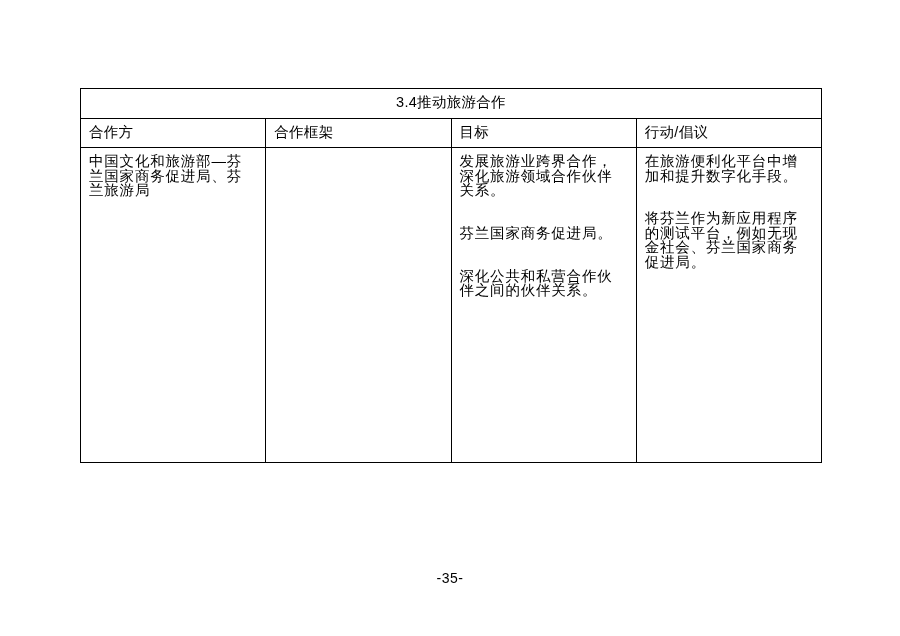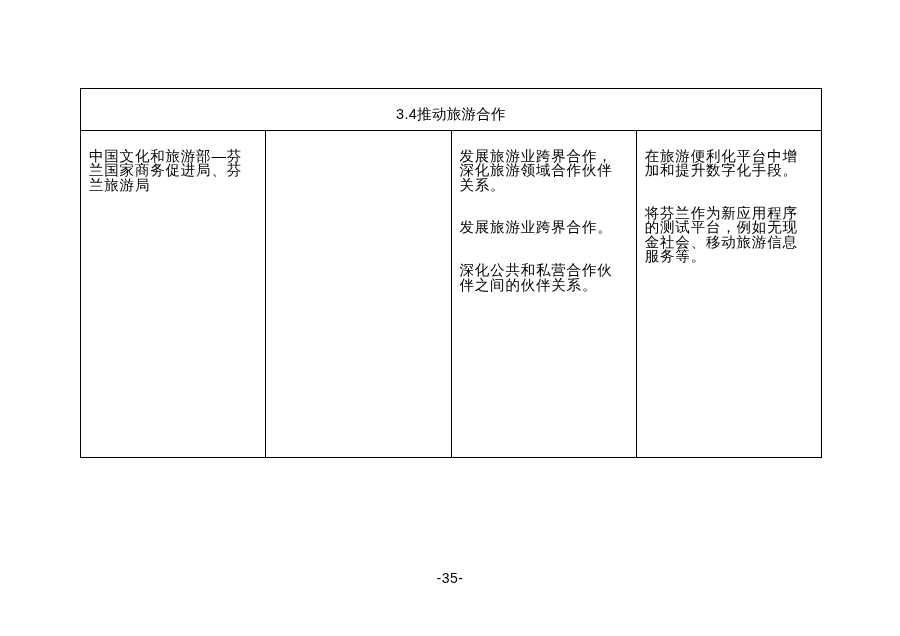--- a/index.html
+++ b/index.html
@@ -27,21 +27,21 @@
     position: absolute;
     left: 80px;
     top: 88px;
     width: 742px;
     border-collapse: collapse;
     table-layout: fixed;
   }
   .doc-table td {
     border: 1px solid #000000;
     vertical-align: top;
-    padding: 18px 8px 8px 8px;
+    padding: 6px 8px 8px 8px;
     font-size: 14.5px;
     line-height: 1.0;
   }
   .title-cell {
     text-align: center;
     font-size: 15px;
     padding-top: 8px;
     padding-bottom: 9px;
     letter-spacing: 0.3px;
   }
@@ -84,30 +84,36 @@
 <body>
 
 <div class="page">
 
   <table class="doc-table">
     <tbody>
       <tr>
         <td class="title-cell" colspan="4">3.4推动旅游合作</td>
       </tr>
       <tr>
+        <td class="header-cell col-a">合作方</td>
+        <td class="header-cell col-b">合作框架</td>
+        <td class="header-cell col-c">目标</td>
+        <td class="header-cell col-d">行动/倡议</td>
+      </tr>
+      <tr>
         <td class="body-cell col-a">中国文化和旅游部—芬兰国家商务促进局、芬兰旅游局</td>
         <td class="body-cell col-b"></td>
         <td class="body-cell col-c">
           <p>发展旅游业跨界合作，深化旅游领域合作伙伴关系。</p>
-          <p>发展旅游业跨界合作。</p>
+          <p>芬兰国家商务促进局。</p>
           <p>深化公共和私营合作伙伴之间的伙伴关系。</p>
         </td>
         <td class="body-cell col-d">
           <p>在旅游便利化平台中增加和提升数字化手段。</p>
-          <p>将芬兰作为新应用程序的测试平台，例如无现金社会、移动旅游信息服务等。</p>
+          <p>将芬兰作为新应用程序的测试平台，例如无现金社会、芬兰国家商务促进局。</p>
         </td>
       </tr>
     </tbody>
   </table>
 
   <div class="page-number">-35-</div>
 
 </div>
 
 </body></html>

